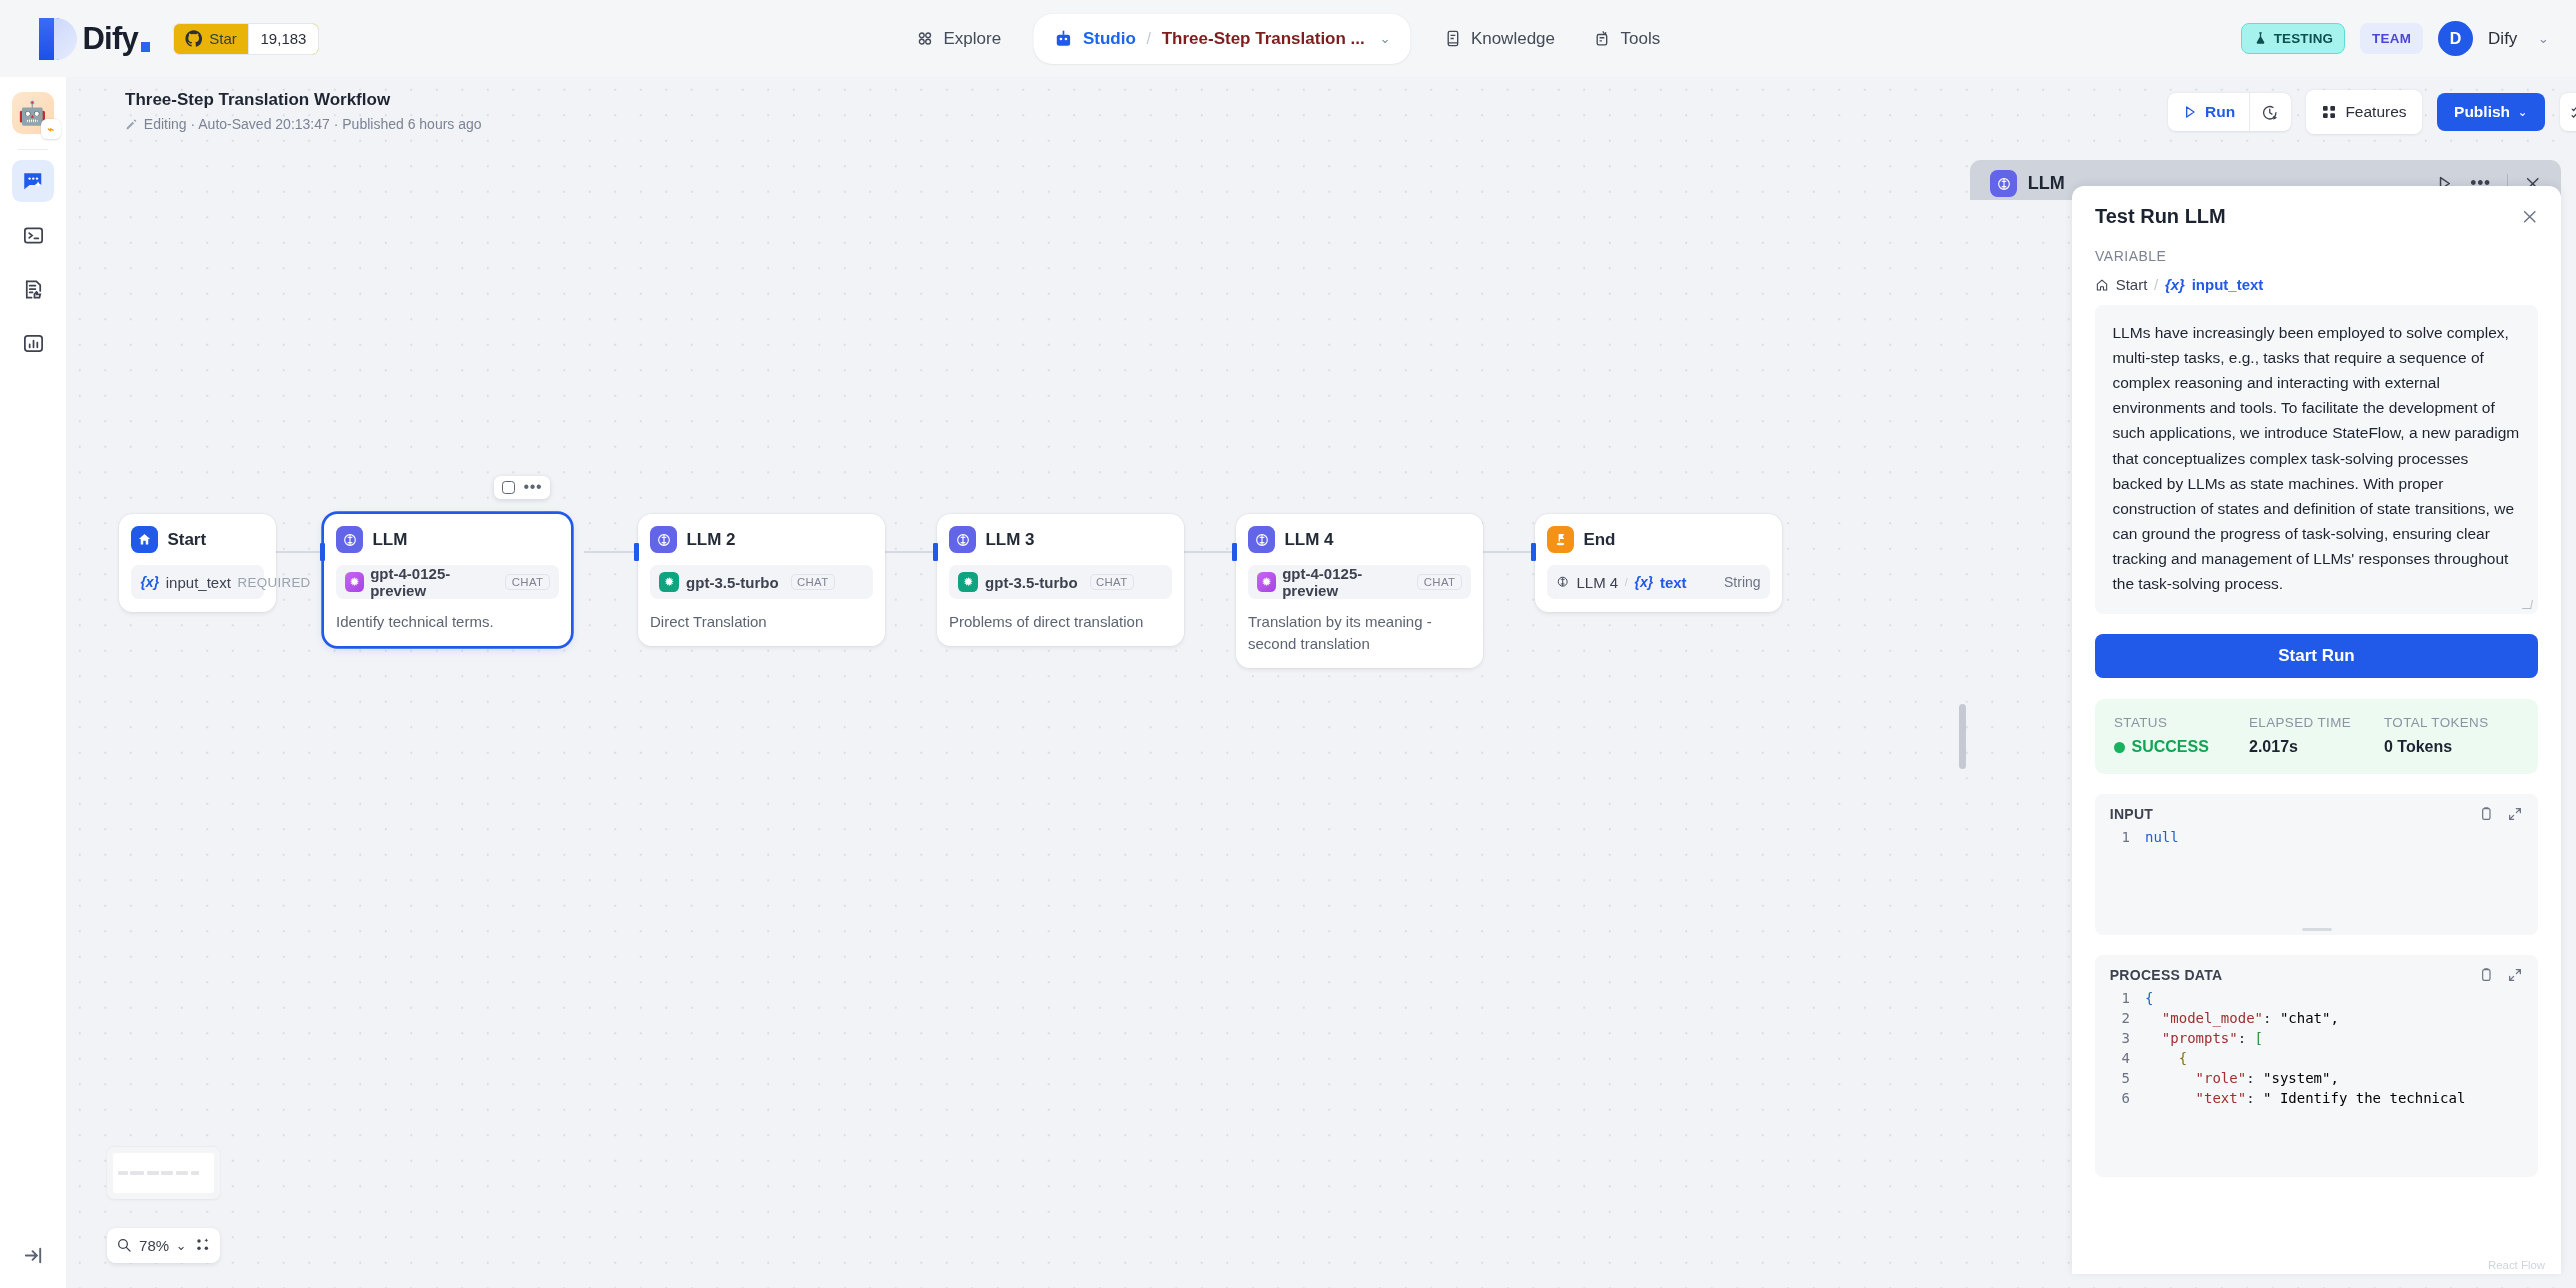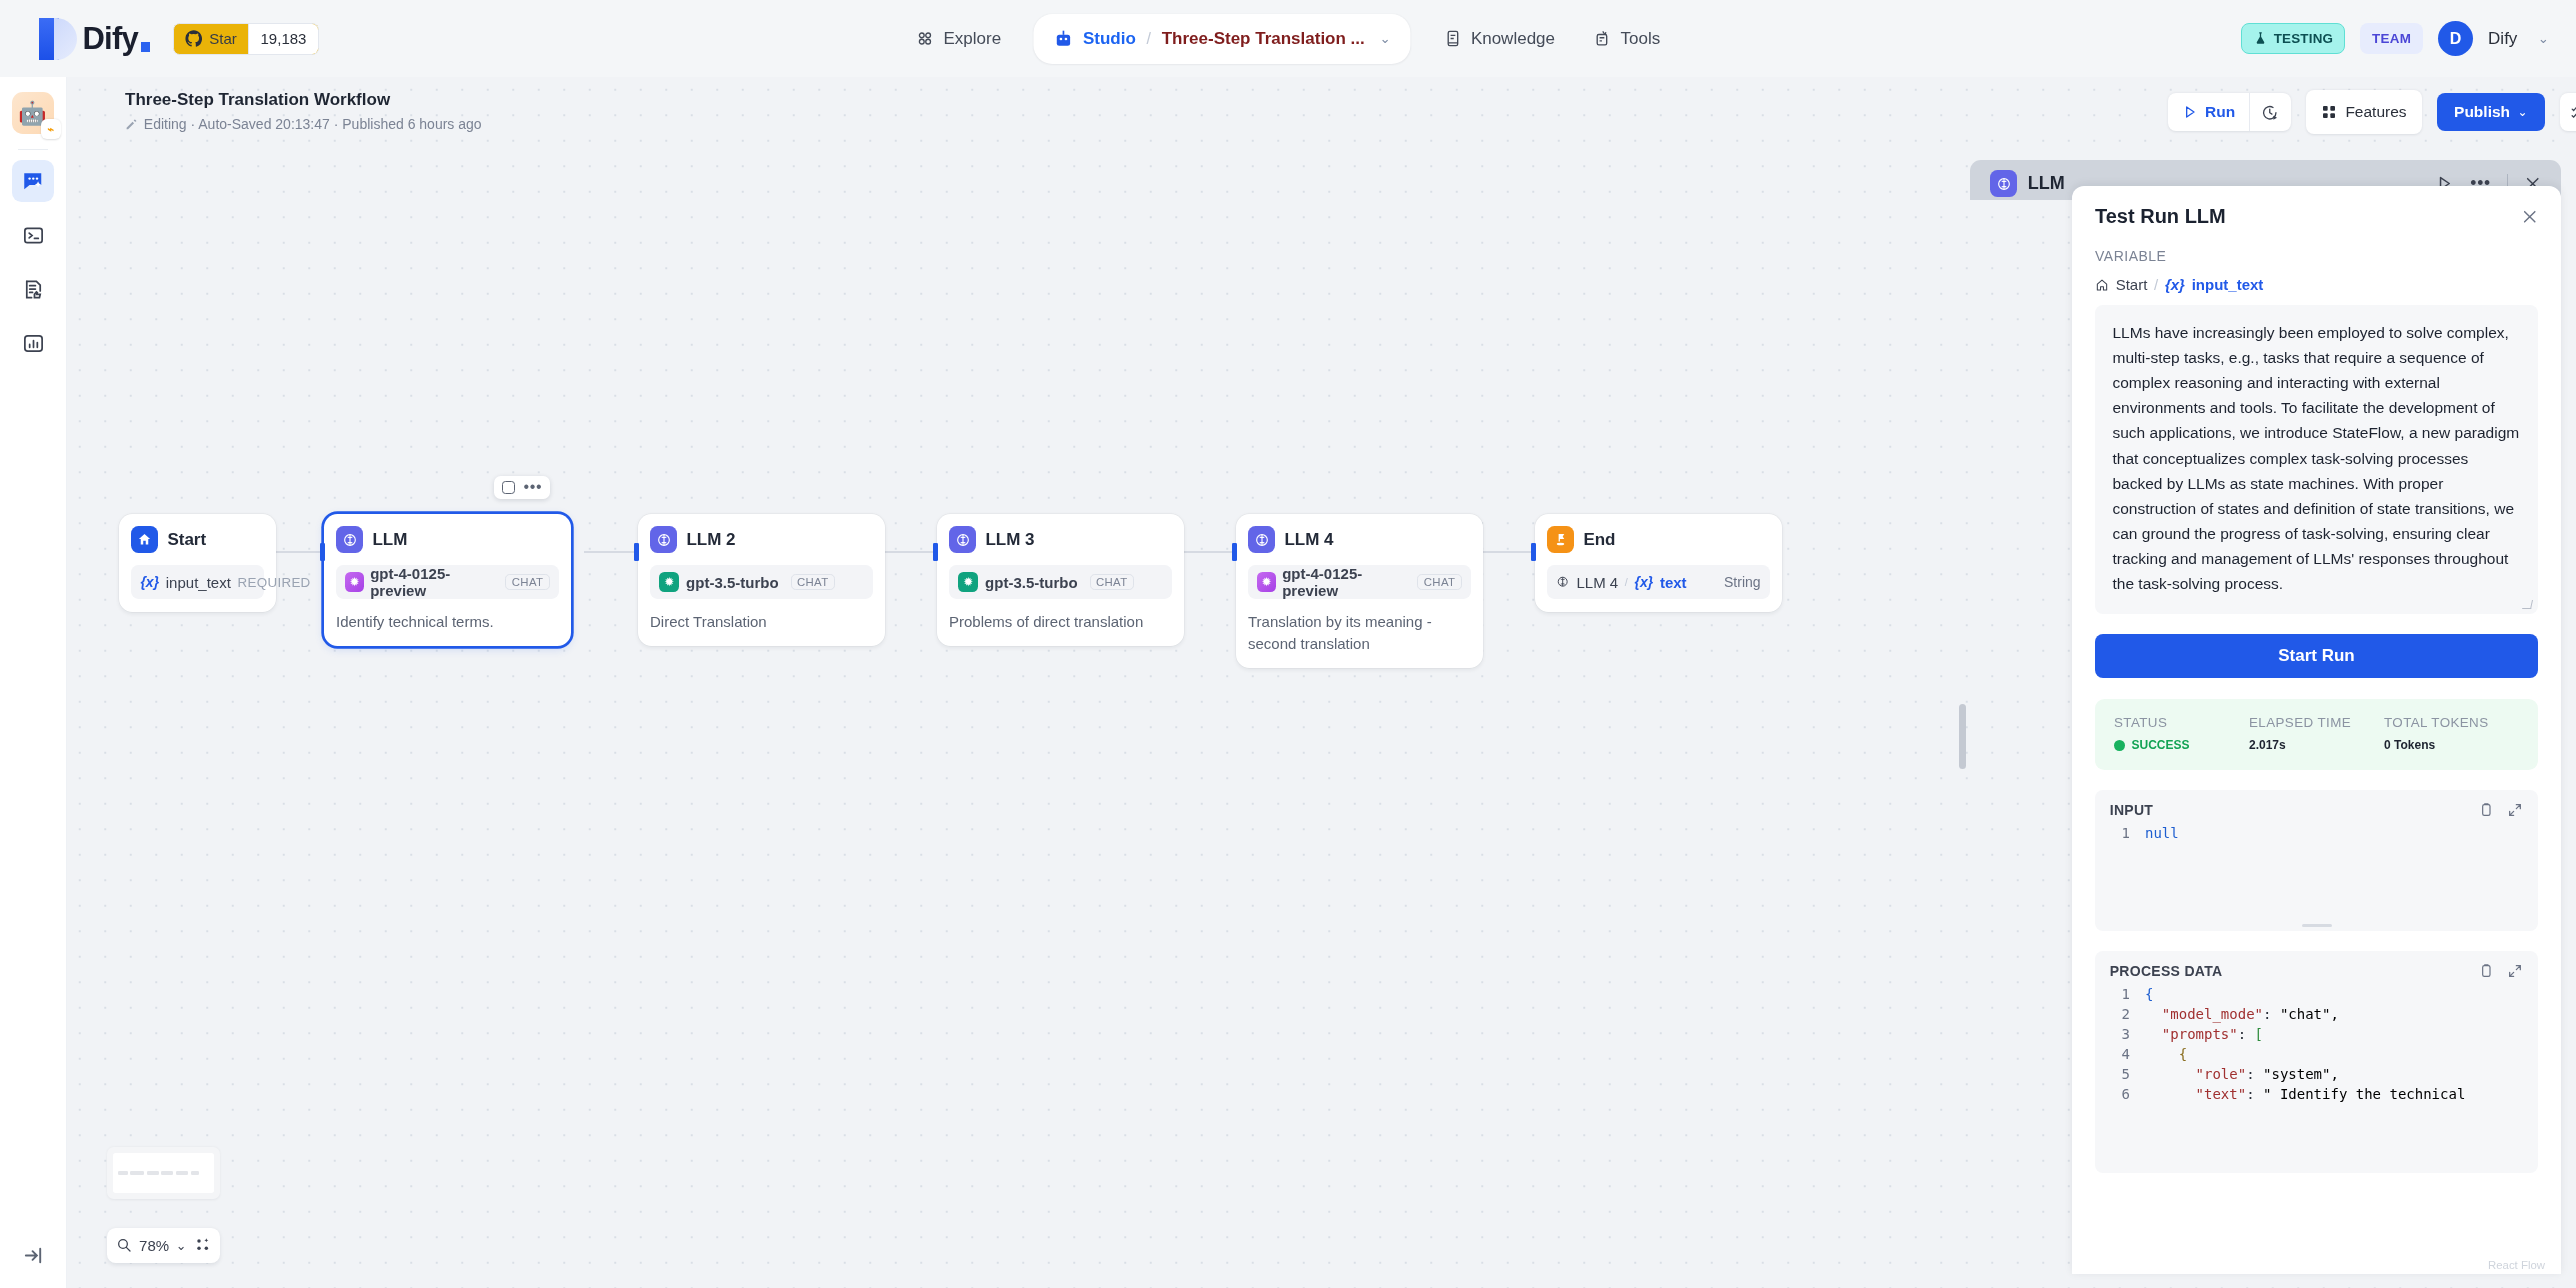--- a/index.html
+++ b/index.html
@@ -251,21 +251,21 @@
     color: #fff; font-size: 17px; font-weight: 600;
     display: flex; align-items: center; justify-content: center; cursor: pointer;
   }
 
   .stats {
     margin: 21.5px 23px 0; background: #edfaf2; border-radius: 9.4px;
     display: flex; padding: 16px 19px 17.5px; gap: 0;
   }
   .stat { flex: 1; }
   .stat-k { font-size: 13.4px; color: #8b93a2; letter-spacing: 0.4px; }
-  .stat-v { margin-top: 8px; font-size: 12px; color: #1d2330; font-weight: 600; display: flex; align-items: center; gap: 6.7px; }
+  .stat-v { margin-top: 8px; font-size: 16px; color: #1d2330; font-weight: 600; display: flex; align-items: center; gap: 6.7px; }
   .dot-ok { width: 10.8px; height: 10.8px; border-radius: 50%; background: #18b25f; }
   .ok-text { color: #12a354; font-weight: 700; }
 
   .codeblock {
     margin: 20px 23px 0; background: #f6f7f9; border-radius: 8px; padding: 10.8px 12px 12px;
     position: relative;
   }
   .cb-head { display: flex; align-items: center; padding: 1.3px 2.7px 6.7px; }
   .cb-title { font-size: 14px; color: #3c4250; font-weight: 700; letter-spacing: 0.3px; }
   .cb-icons { margin-left: auto; display: flex; gap: 13.4px; }

